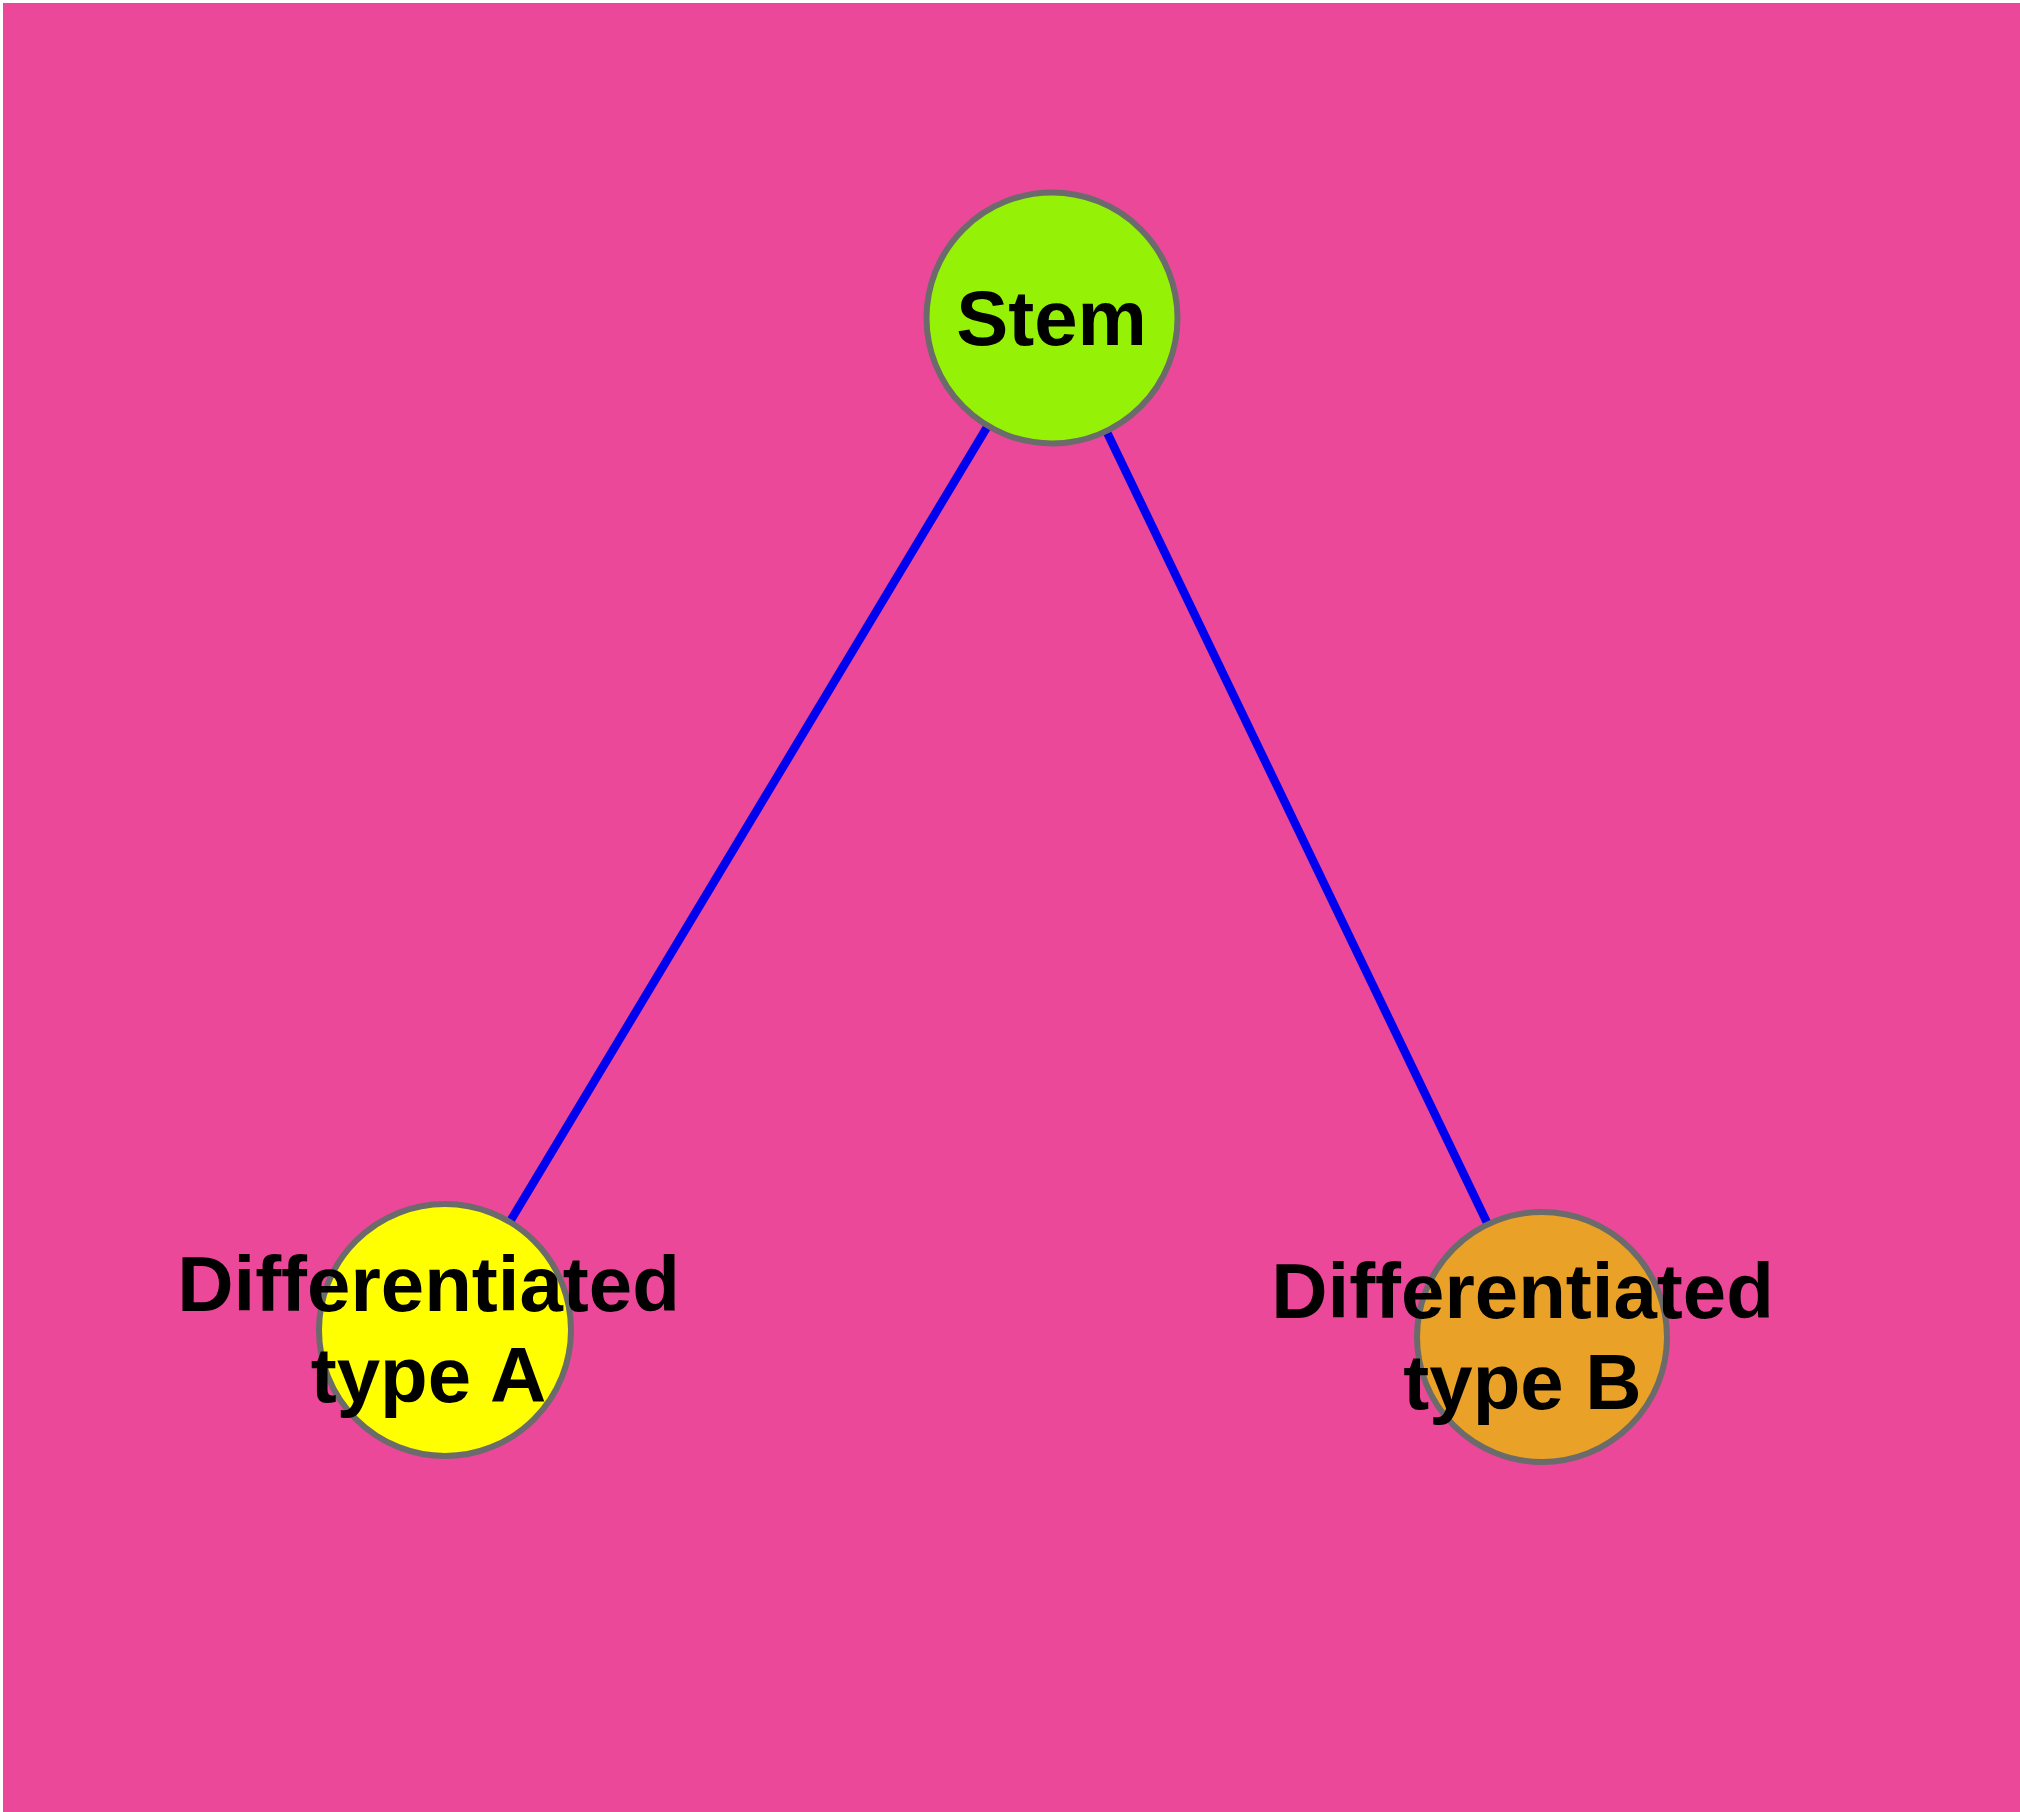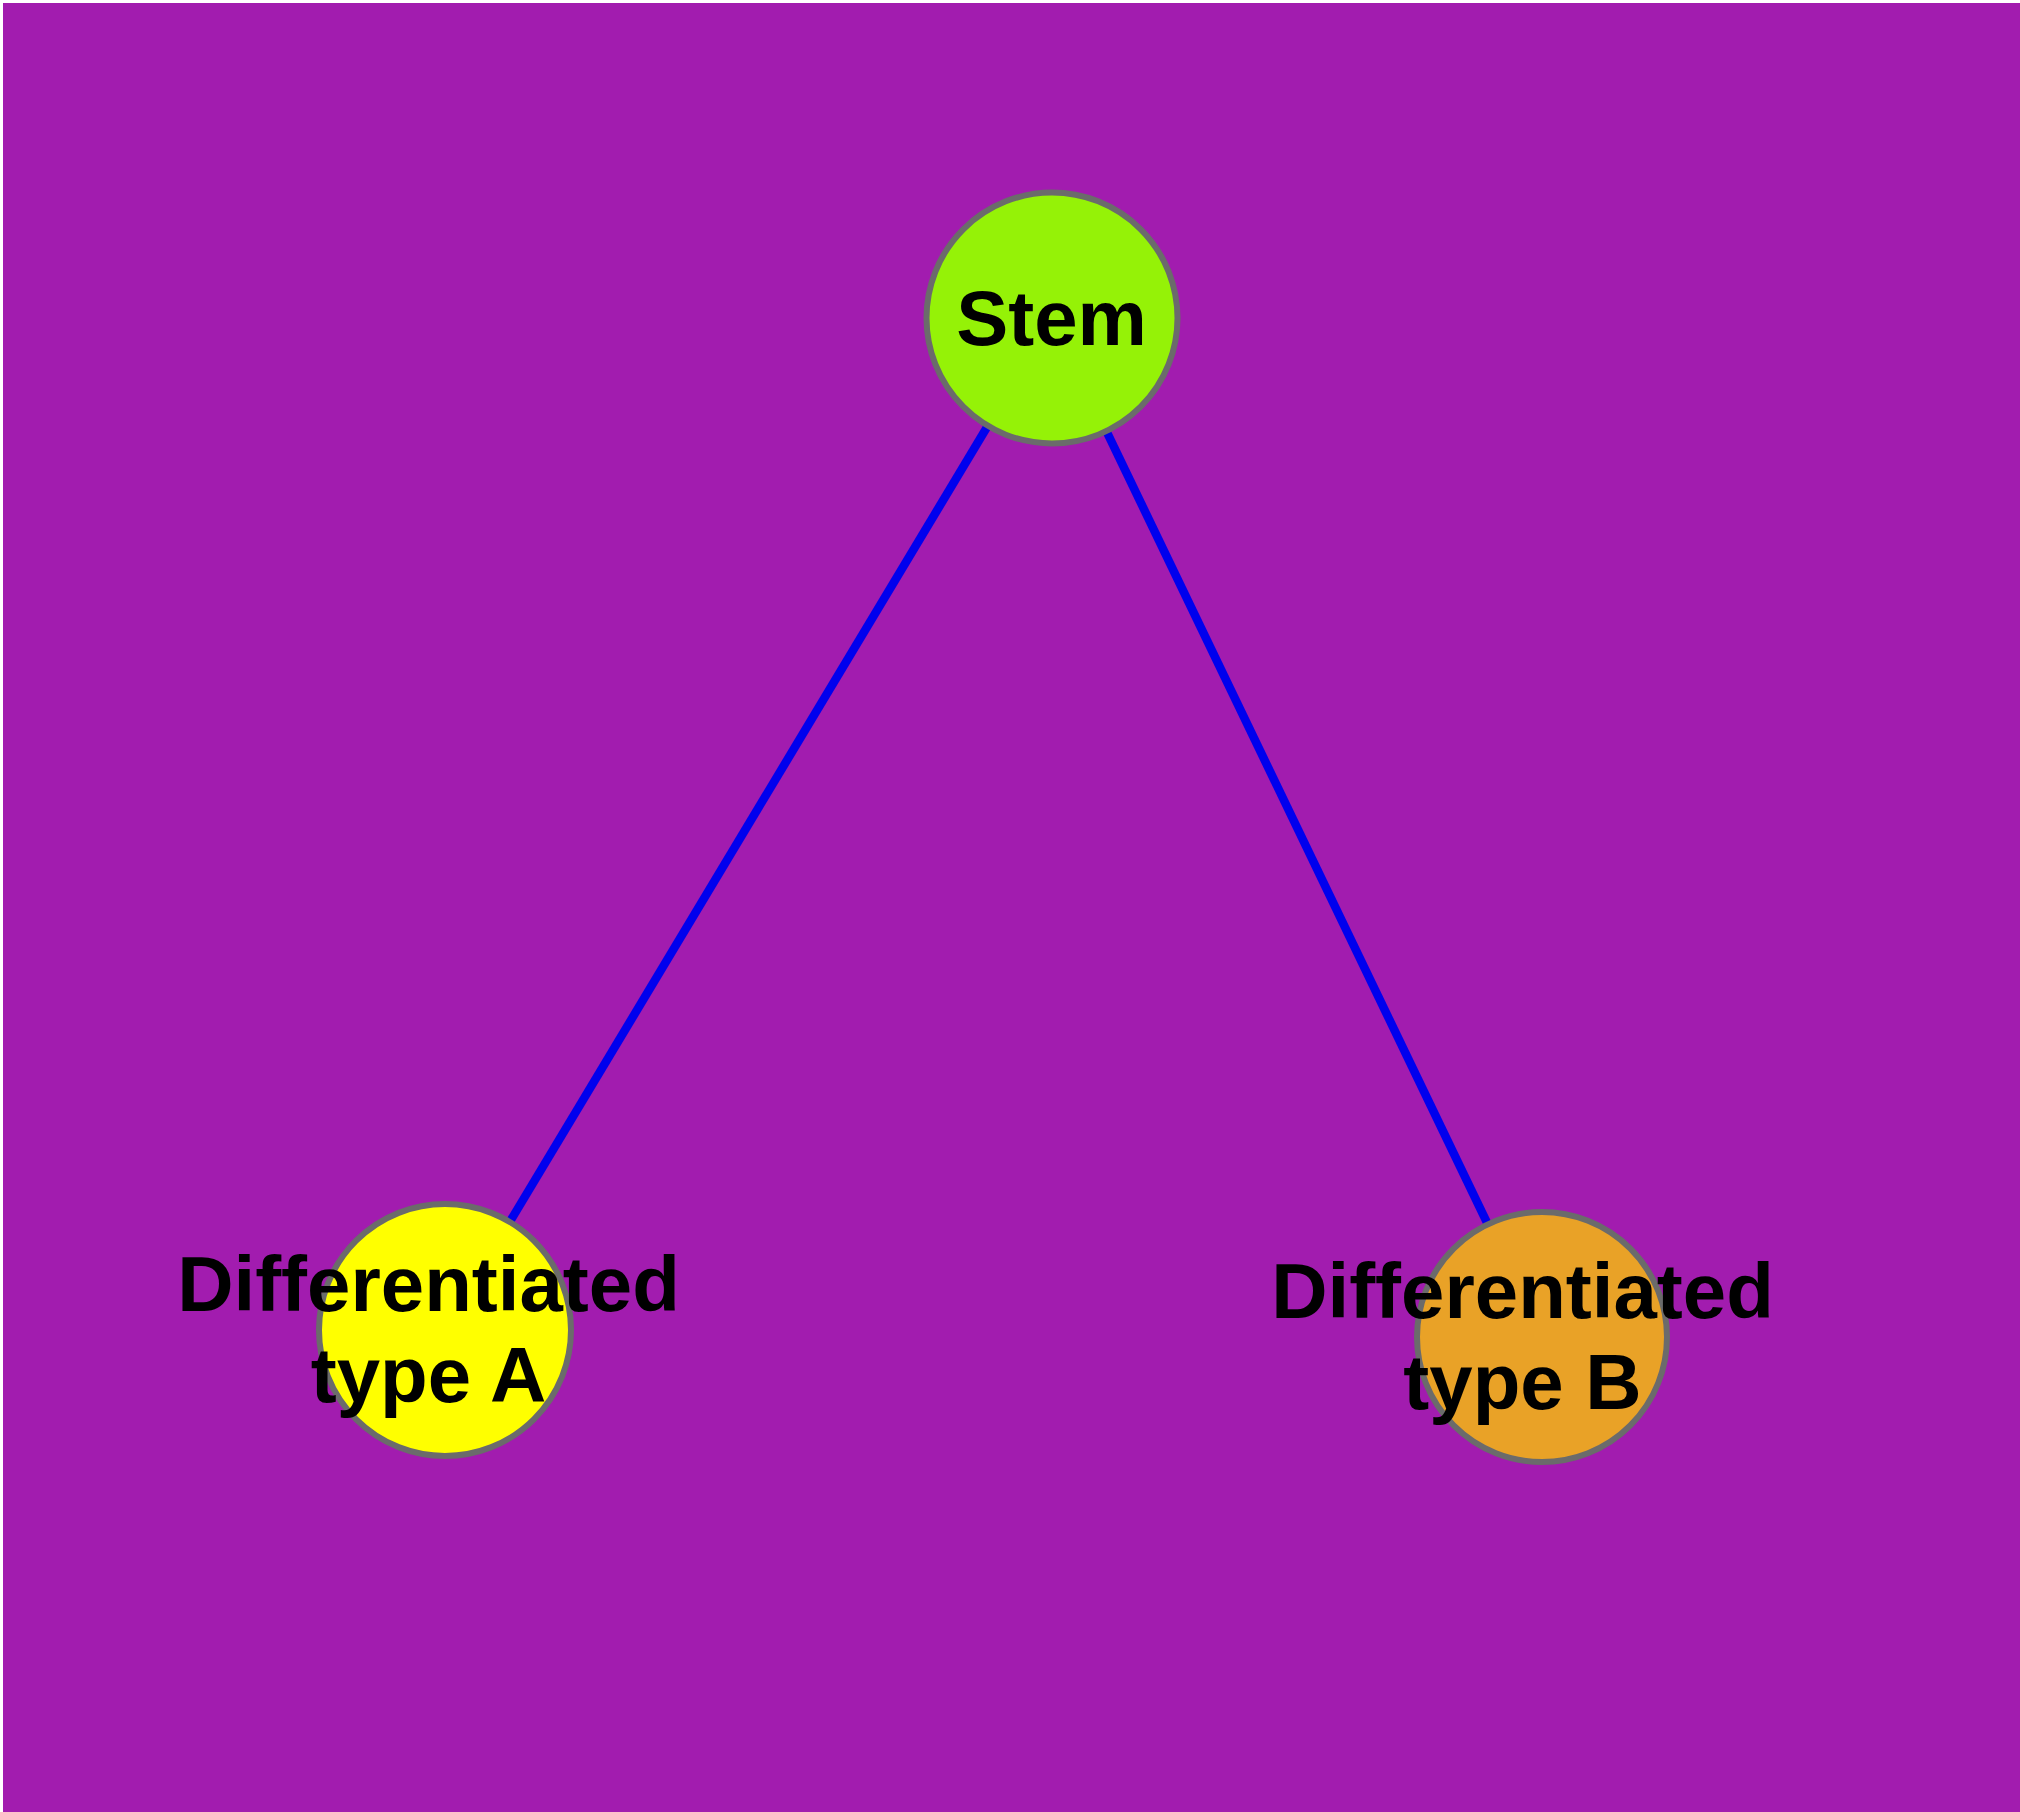--- a/index.html
+++ b/index.html
@@ -43,21 +43,21 @@
     font-size: 78px;
     line-height: 91px;
     color: #000000;
     text-align: center;
     white-space: pre-line;
   }
 </style>
 </head>
 <body>
 
-<div id="canvas" style="background: #a21caf;">
+<div id="canvas" style="background: #ec4899;">
 
   <svg id="edges" xmlns="http://www.w3.org/2000/svg" viewBox="0 0 2381 2135" width="2018" height="1810">
     <line class="edge" x1="1238" y1="372" x2="521" y2="1566" stroke="#0000EE" stroke-width="10"></line>
     <line class="edge" x1="1238" y1="372" x2="1816" y2="1574" stroke="#0000EE" stroke-width="10"></line>
   </svg>
 
   <div class="node" style="left: 1049px; top: 315px; width: 257px; height: 257px; background: rgb(149, 242, 7); border-color: rgb(107, 107, 107);"></div>
   <div class="node" style="left: 442px; top: 1327px; width: 258px; height: 258px; background: rgb(255, 255, 0); border-color: rgb(107, 107, 107);"></div>
   <div class="node" style="left: 1539px; top: 1334px; width: 256px; height: 256px; background: rgb(233, 162, 39); border-color: rgb(107, 107, 107);"></div>
 

